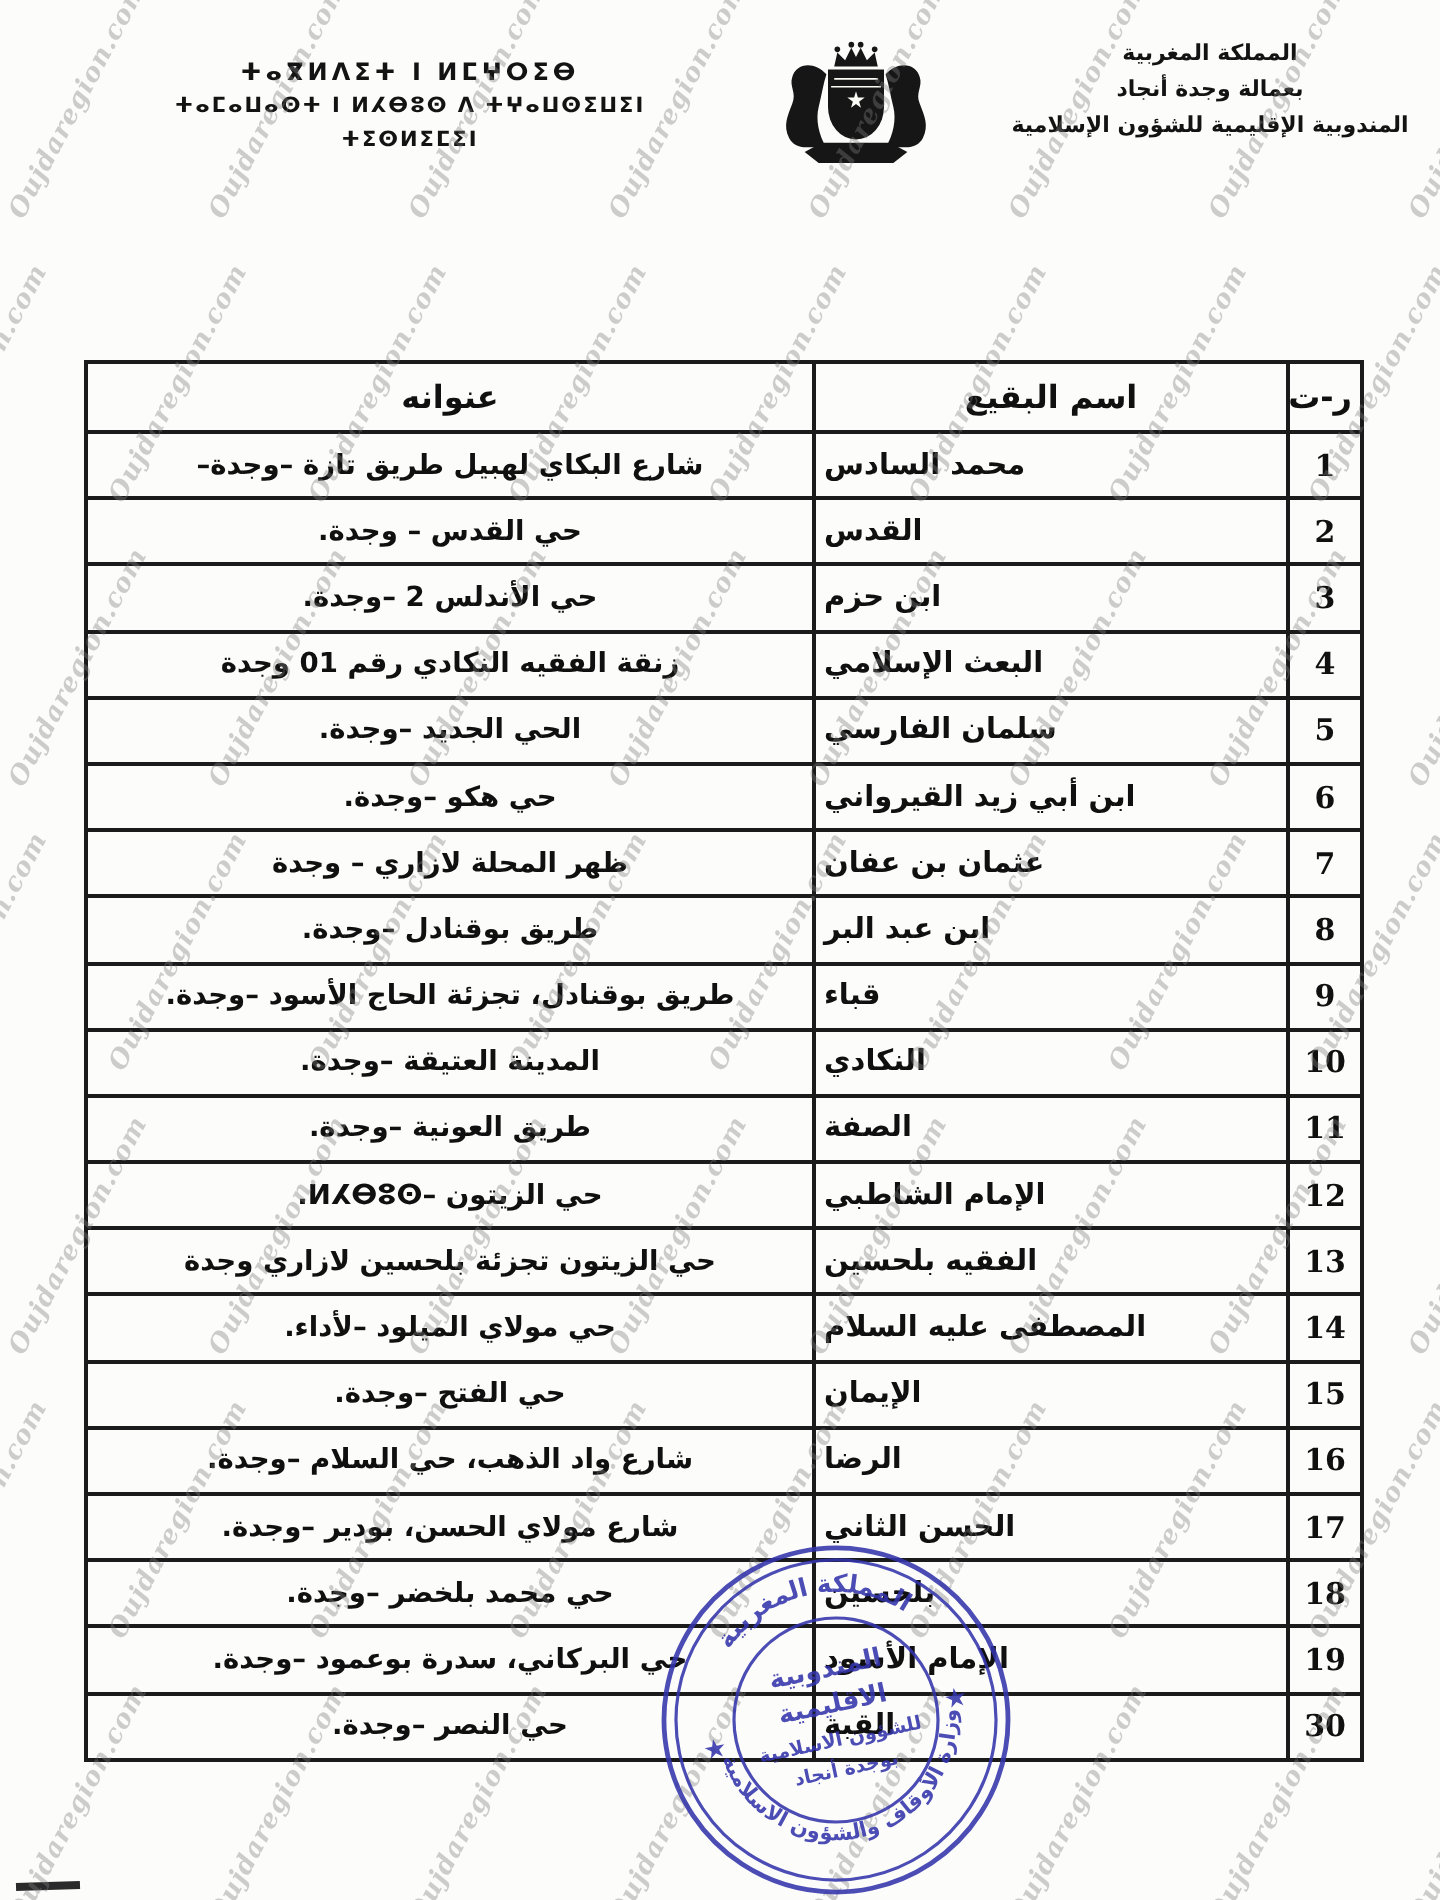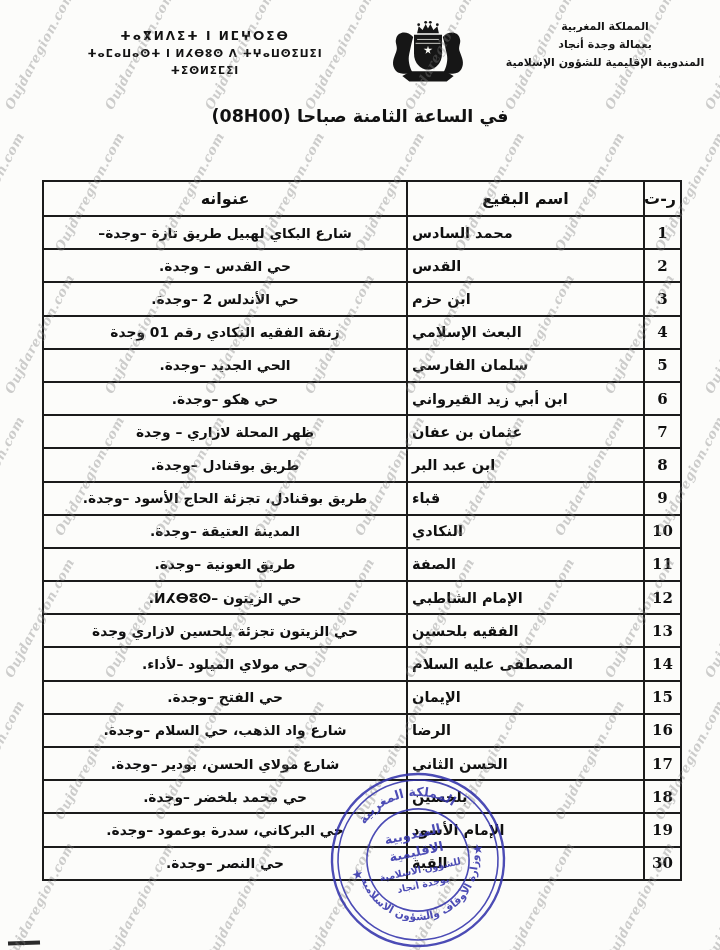--- a/index.html
+++ b/index.html
@@ -125,21 +125,20 @@
     </div>
 
     <div class="ministry-block">
       <div>المملكة المغربية</div>
       <div>بعمالة وجدة أنجاد</div>
       <div>المندوبية الإقليمية للشؤون الإسلامية</div>
     </div>
   </div>
 
   <div class="doc-title">
-    <div>في الساعة الثامنة صباحا (08H00)</div>
   </div>
 
   <table class="mosques">
     <colgroup>
       <col class="c-num">
         <col class="c-name">
         <col class="c-addr">
     </colgroup>
     <thead>
       <tr>

